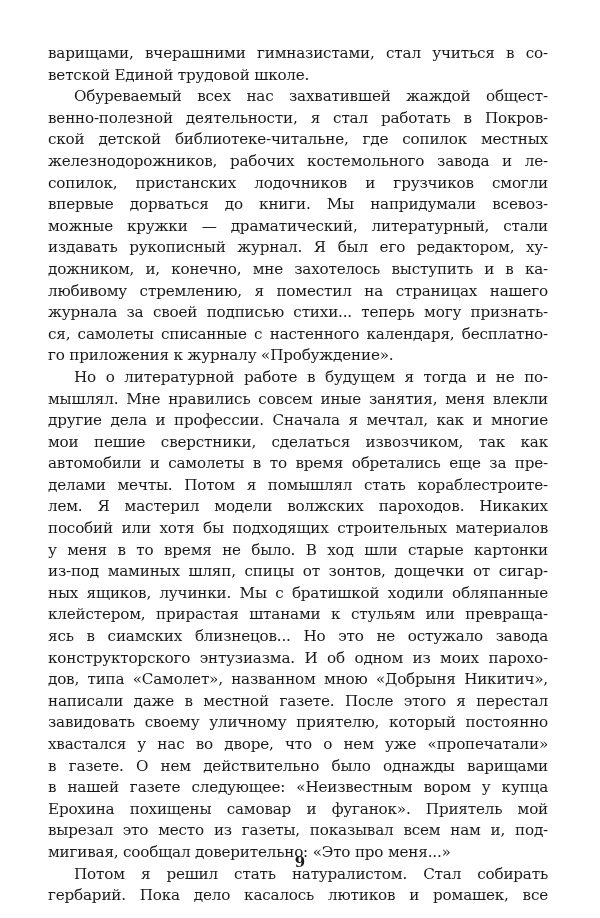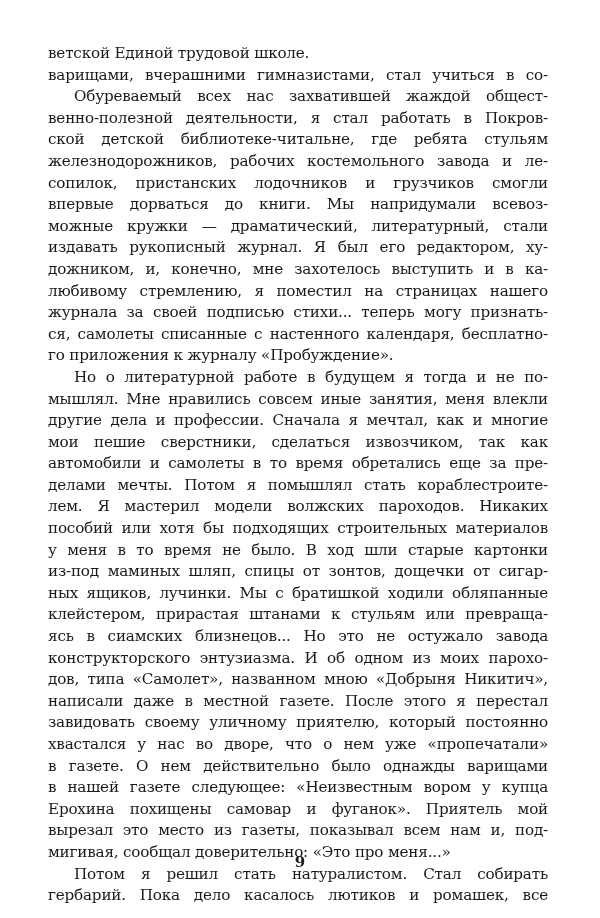--- a/index.html
+++ b/index.html
@@ -49,28 +49,28 @@
       font-weight: bold;
       color: #1a1a1a;
     }
   </style>
 </head>
 <body>
 
 <div class="page">
 
   <div>
+    <span class="line">варищами, вчерашними гимназистами, стал учиться в со-</span>
     <span class="line last">ветской Единой трудовой школе.</span>
-    <span class="line">варищами, вчерашними гимназистами, стал учиться в со-</span>
   </div>
 
   <div>
     <span class="line indent">Обуреваемый всех нас захватившей жаждой общест-</span>
     <span class="line">венно-полезной деятельности, я стал работать в Покров-</span>
-    <span class="line">ской детской библиотеке-читальне, где ребята стульям</span>
+    <span class="line">ской детской библиотеке-читальне, где сопилок местных</span>
     <span class="line">железнодорожников, рабочих костемольного завода и ле-</span>
     <span class="line">сопилок, пристанских лодочников и грузчиков смогли</span>
     <span class="line">впервые дорваться до книги. Мы напридумали всевоз-</span>
     <span class="line">можные кружки — драматический, литературный, стали</span>
     <span class="line">издавать рукописный журнал. Я был его редактором, ху-</span>
     <span class="line">дожником, и, конечно, мне захотелось выступить и в ка-</span>
     <span class="line">любивому стремлению, я поместил на страницах нашего</span>
     <span class="line">журнала за своей подписью стихи... теперь могу признать-</span>
     <span class="line">ся, самолеты списанные с настенного календаря, бесплатно-</span>
     <span class="line last">го приложения к журналу «Пробуждение».</span>

